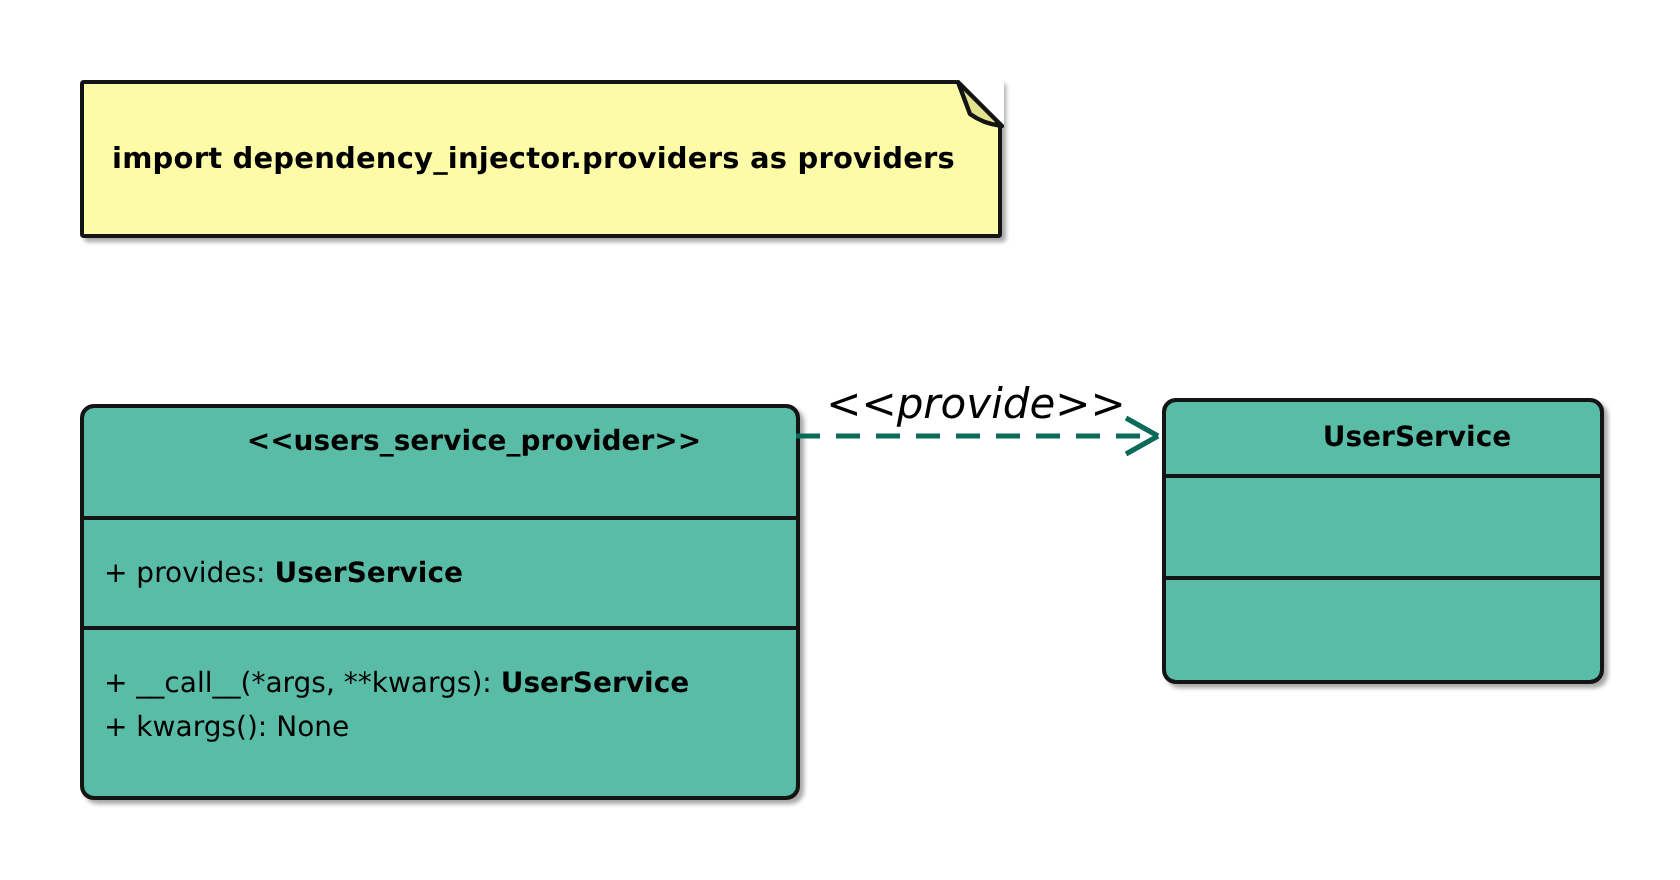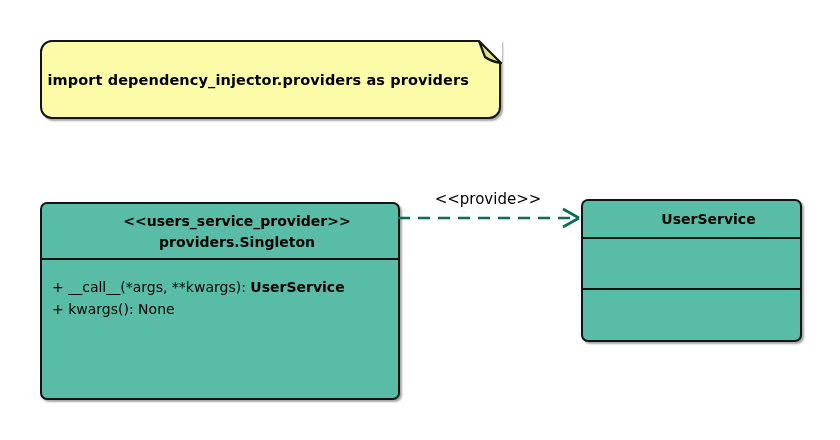--- a/index.html
+++ b/index.html
@@ -19,25 +19,25 @@
     position: relative;
     overflow: hidden;
   }
   .abs { position: absolute; }
 
   
   .note {
     left: 40px; top: 40px; width: 461px; height: 79px;
     background: var(--note-fill);
     border: 2.5px solid var(--border);
-    border-radius: 12px;
+    border-radius: 2px;
     border-top-right-radius: 0;
     box-shadow: 2px 2px 2px rgba(0,0,0,0.35);
     display: flex; align-items: center;
-    padding-left: 14px; padding-right: 30px; justify-content: flex-end;
+    padding-left: 14px; padding-right: 30px;
   }
   .note-text { font-weight: bold; font-size: 14.5px; letter-spacing: 0.1px; white-space: nowrap; }
   .note-fold-svg { right: -2.5px; top: -2.5px; width: 24px; height: 24px; }
 
   
   .uml-class {
     background: var(--class-fill);
     border: 2px solid var(--border);
     border-radius: 7px;
     box-shadow: 2px 2px 2px rgba(0,0,0,0.35);
@@ -60,38 +60,40 @@
 
   .b { font-weight: bold; }
   .line { white-space: pre; }
 
   
   .edge-svg { left: 397px; top: 205px; width: 188px; height: 26px; overflow: visible; }
   .edge-line { stroke: var(--edge); stroke-width: 2.6; fill: none; }
   .edge-dash { stroke-dasharray: 12 8; }
   .edge-label {
     left: 413px; top: 190px; width: 150px;
-    text-align: center; font-size: 15px; white-space: nowrap;
+    text-align: center; font-size: 21px; white-space: nowrap; font-style: italic;
   }
 </style>
 </head>
 <body>
 
 <div class="abs note">
   <span class="note-text">import dependency_injector.providers as providers</span>
   <svg class="abs note-fold-svg" viewBox="0 0 24 24">
     <path d="M0,0 L24,0 L24,24 Z" fill="#FFFFFF"></path>
     <path d="M1,1 L7,17 Q14,22 23,23 L1,1 Z" fill="var(--note-fold)" stroke="var(--border)" stroke-width="2.2" stroke-linejoin="round"></path>
   </svg>
 </div>
 
 <div class="abs uml-class uml-provider">
   <div class="cmp hdr">
     <div>&lt;&lt;users_service_provider&gt;&gt;</div>
-    <div>providers.Singleton</div>
+  </div>
+  <div class="cmp attrs">
+    <div class="line"><span>+ provides: </span><span class="b">UserService</span></div>
   </div>
   <div class="cmp methods">
     <div class="line"><span>+ __call__(*args, **kwargs): </span><span class="b">UserService</span></div>
     <div class="line"><span>+ kwargs(): None</span><span class="b"></span></div>
   </div>
 </div>
 
 <svg class="abs edge-svg" viewBox="0 0 188 26">
   <line class="edge-line edge-dash" x1="1" y1="13" x2="178" y2="13"></line>
   <path class="edge-line" d="M182,13 L166,4 M182,13 L166,22"></path>

